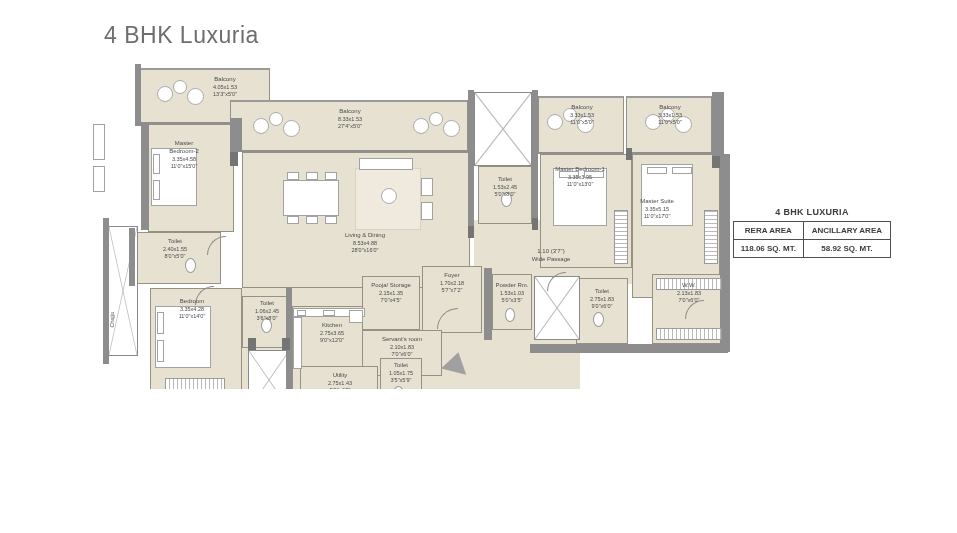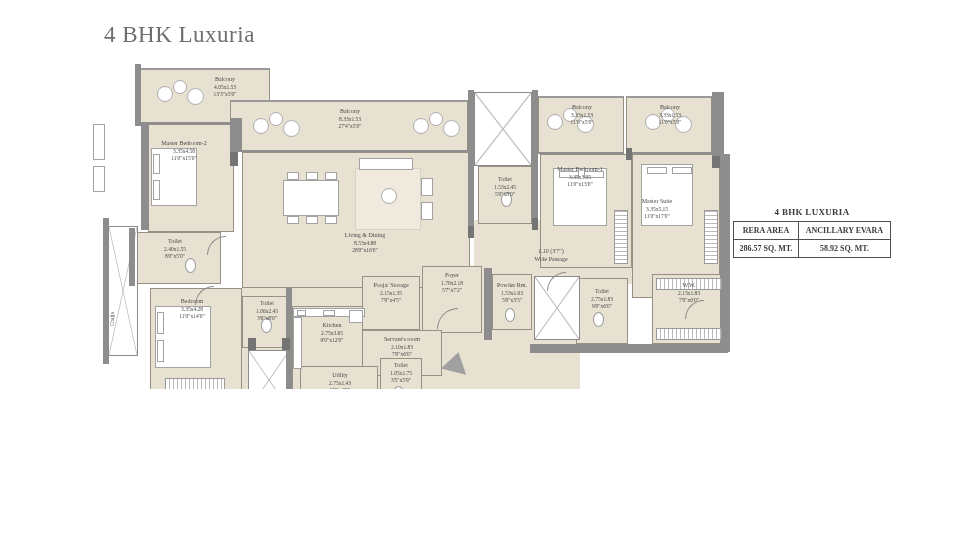--- a/index.html
+++ b/index.html
@@ -1,17 +1,17 @@
 <!DOCTYPE html>
 <html><head>
 <meta charset="utf-8">
 <style>
   html,body{margin:0;padding:0;background:#fff;}
   .page{position:relative;width:957px;height:389px;background:#ffffff;overflow:hidden;
-        font-family:Liberation Serif, serif;}
+        font-family:Liberation Sans, sans-serif;}
   .page-title{position:absolute;left:104px;top:22px;font-size:23px;color:#6e6e6e;letter-spacing:.5px;}
   
   .plan{position:absolute;left:85px;top:60px;width:650px;height:388px;}
   .room,.base{position:absolute;background:#e7e1d2;box-sizing:border-box;}
   .room{border:1px solid #979183;}
   .balcony{border-bottom:2px solid #8f8f8f;border-top:2px solid #9a9a9a;}
   .wall{position:absolute;background:#8d8d8d;}
   .col{position:absolute;background:#747474;}
   .shaft{position:absolute;background:#fff;border:1px solid #8a8a8a;box-sizing:border-box;}
   .shaft svg{width:100%;height:100%;display:block;}
@@ -316,24 +316,24 @@
       <span class="rdim">7'0"x6'0"</span>
     </div>
   </div>
 
   <div class="area-box">
     <div class="area-title">4 BHK LUXURIA</div>
     <table class="area">
       <tbody>
           <tr>
         <th>RERA AREA</th>
-        <th>ANCILLARY EVARA</th>
+        <th>ANCILLARY AREA</th>
       </tr>
       <tr>
-        <td>286.57 SQ. MT.</td>
+        <td>118.06 SQ. MT.</td>
         <td>58.92 SQ. MT.</td>
       </tr>
     </tbody>
       </table>
   </div>
 
   <div class="disclaimer">MahaRERA, registered, details available at: https://maharera.mahaonline.gov.in. The furniture, decorative items, etc. shown in the plan are only suggested and the same are not intended or obligated to be provided as per specifications and /or service in the apartment / flat / unit and does not form part of the standard specifications. 1 SQ. MT. = 10.764 SQ. FT.</div>
 
   <div class="logo">
     <span class="logo-word">

